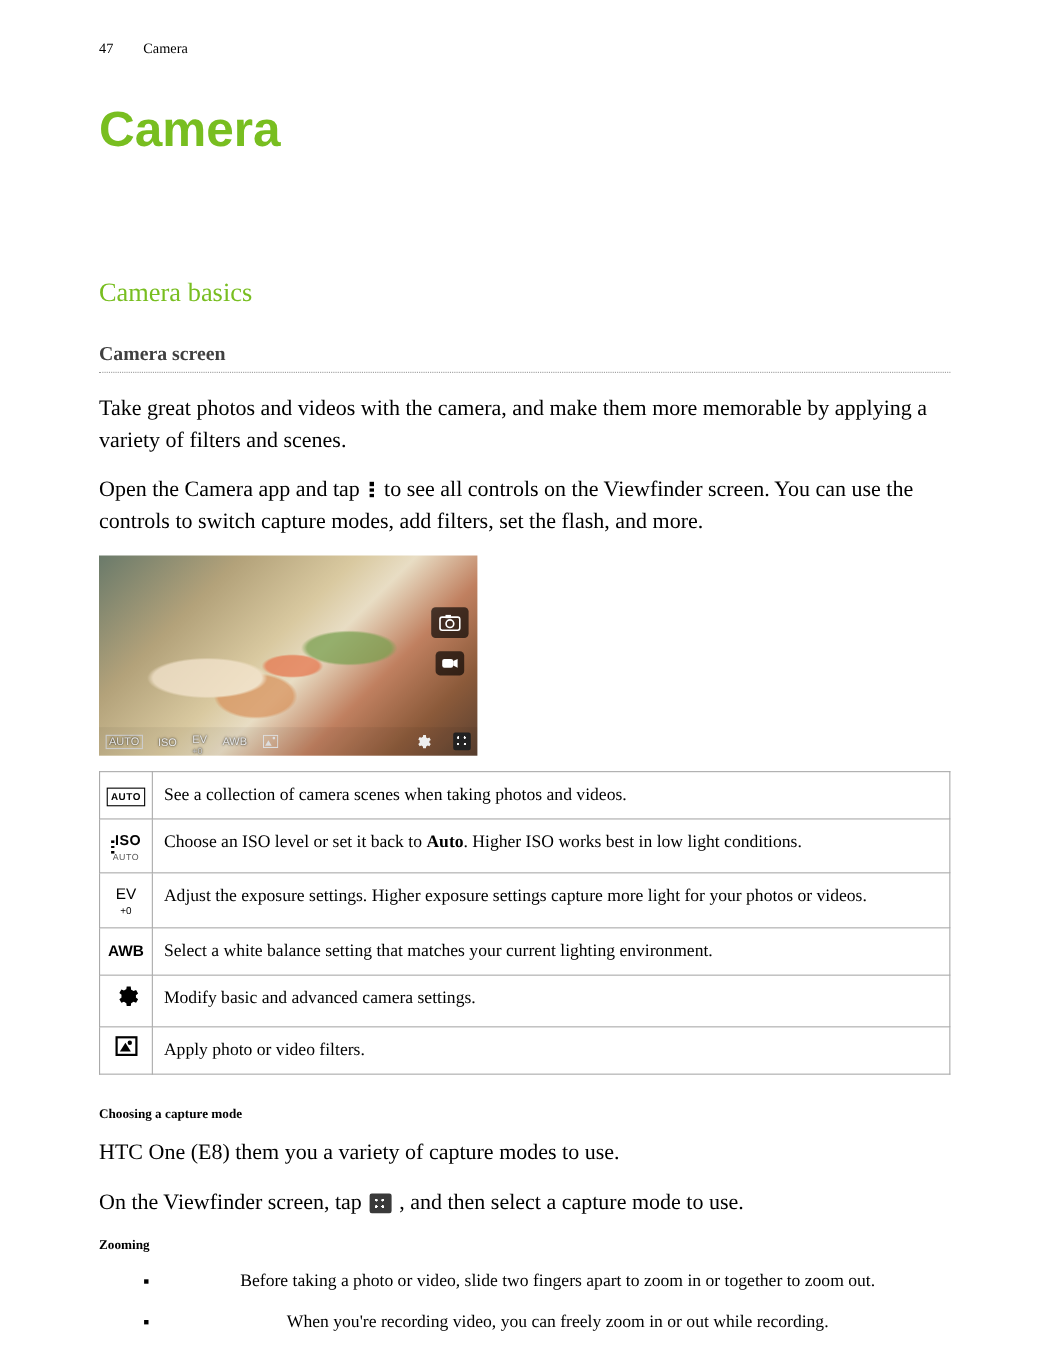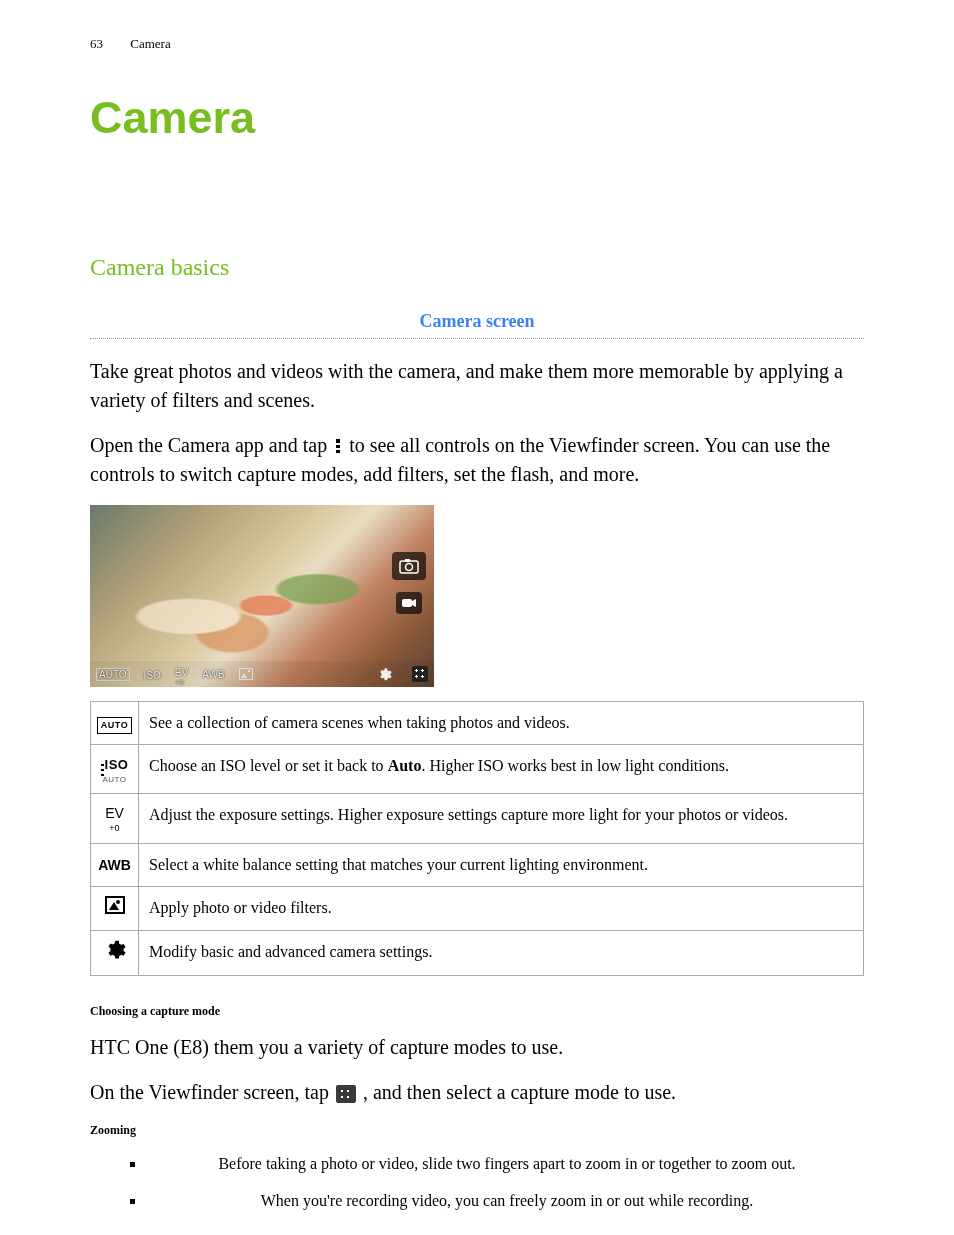--- a/index.html
+++ b/index.html
@@ -24,26 +24,25 @@
   h2.section-title {
     font-family: Georgia, serif;
     font-weight: normal;
     color: #78be20;
     font-size: 24px;
     margin-bottom: 30px;
   }
   h3.subsection {
     font-family: Georgia, serif;
     font-weight: bold;
-    color: #3b82f6;
+    color: #404040;
     font-size: 18px;
     border-bottom: 1px dotted #999;
     padding-bottom: 6px;
     margin-bottom: 18px;
-    text-align: center;
   }
   p.body {
     font-size: 20px;
     line-height: 1.45;
     margin-bottom: 16px;
   }
   .bold { font-weight: bold; }
   .inline-icon {
     display: inline-flex;
     align-items: center;
@@ -207,21 +206,21 @@
     font-size: 16px;
     line-height: 1.45;
     text-align: center;
   }
   ul.bullets li { margin-bottom: 14px; padding-left: 4px; }
 </style>
 </head>
 <body>
 
 <div class="header-line">
-  <span class="pagenum">63</span>
+  <span class="pagenum">47</span>
   <span class="section">Camera</span>
 </div>
 
 <h1 class="chapter">Camera</h1>
 
 <h2 class="section-title">Camera basics</h2>
 
 <h3 class="subsection">Camera screen</h3>
 
 <p class="body">Take great photos and videos with the camera, and make them more memorable by applying a variety of filters and scenes.</p>
@@ -314,36 +313,36 @@
   <tr>
     <td class="iconcell">
       <span class="awb-lbl">AWB</span>
     </td>
     <td>
       <span>Select a white balance setting that matches your current lighting environment.</span>
     </td>
   </tr>
   <tr>
     <td class="iconcell">
-      <span class="filter-icon"></span>
-    </td>
-    <td>
-      <span>Apply photo or video filters.</span>
-    </td>
-  </tr>
-  <tr>
-    <td class="iconcell">
       <span class="gear-svg">
         <svg width="22" height="22" viewBox="0 0 24 24">
               <path fill="#000" d="M12 8.2A3.8 3.8 0 1012 15.8 3.8 3.8 0 0012 8.2zm9.4 3.8c0-.5 0-.9-.1-1.4l2.2-1.7-2-3.5-2.6 1a7.9 7.9 0 00-2.3-1.3L16.2 2h-4l-.4 2.7c-.8.3-1.6.8-2.3 1.3l-2.6-1-2 3.5 2.2 1.7c-.1.5-.1.9-.1 1.4s0 .9.1 1.4l-2.2 1.7 2 3.5 2.6-1c.7.5 1.5 1 2.3 1.3l.4 2.7h4l.4-2.7c.8-.3 1.6-.8 2.3-1.3l2.6 1 2-3.5-2.2-1.7c.1-.5.1-.9.1-1.4z"></path>
             </svg>
       </span>
     </td>
     <td>
       <span>Modify basic and advanced camera settings.</span>
+    </td>
+  </tr>
+  <tr>
+    <td class="iconcell">
+      <span class="filter-icon"></span>
+    </td>
+    <td>
+      <span>Apply photo or video filters.</span>
     </td>
   </tr>
 </tbody>
   </table>
 
 <h4 class="subheading">Choosing a capture mode</h4>
 <p class="body">HTC One (E8) them you a variety of capture modes to use.</p>
 <p class="body">
   <span>On the Viewfinder screen, tap </span>
   <span class="inline-icon grid-icon-box"></span>

